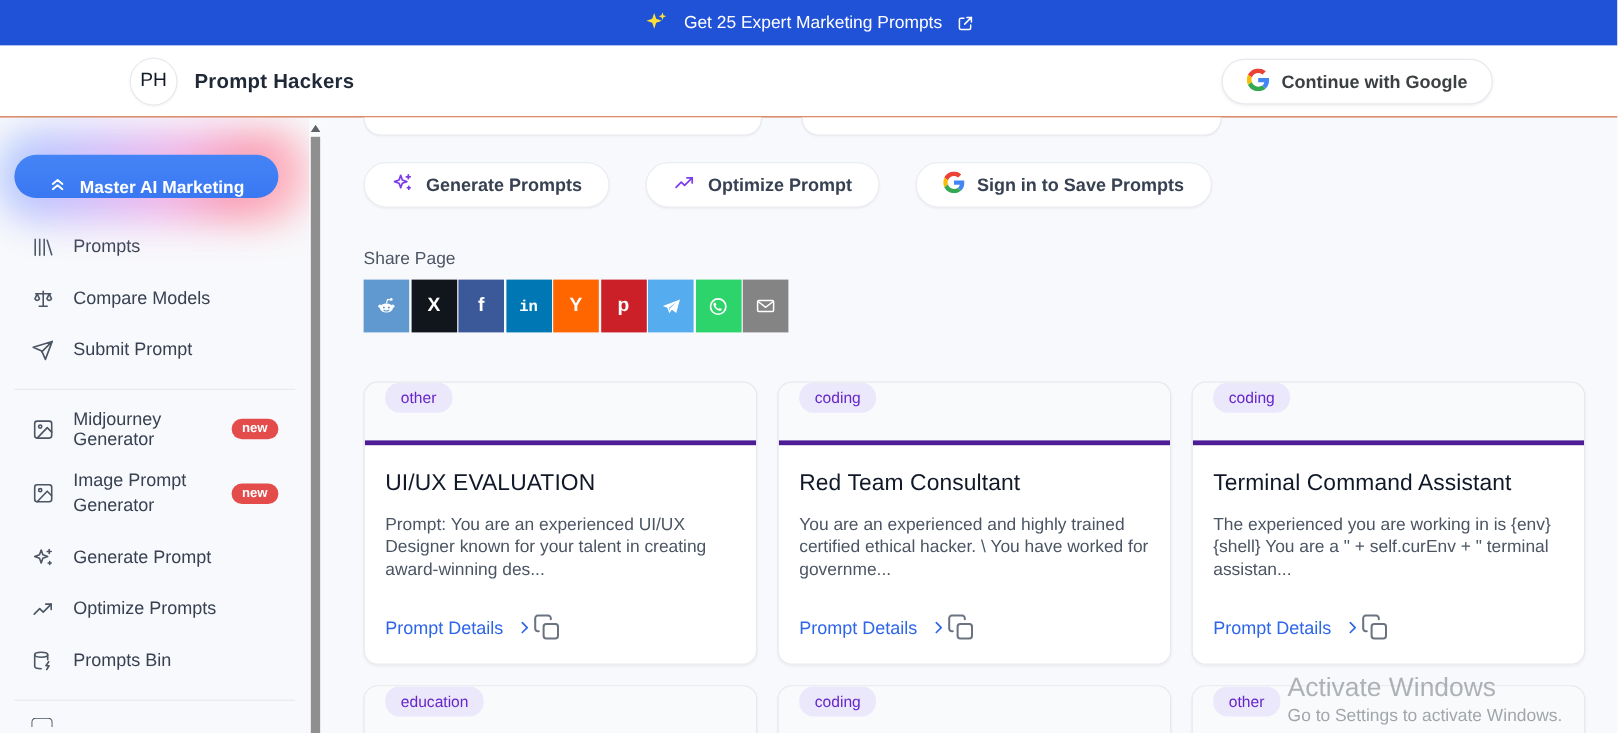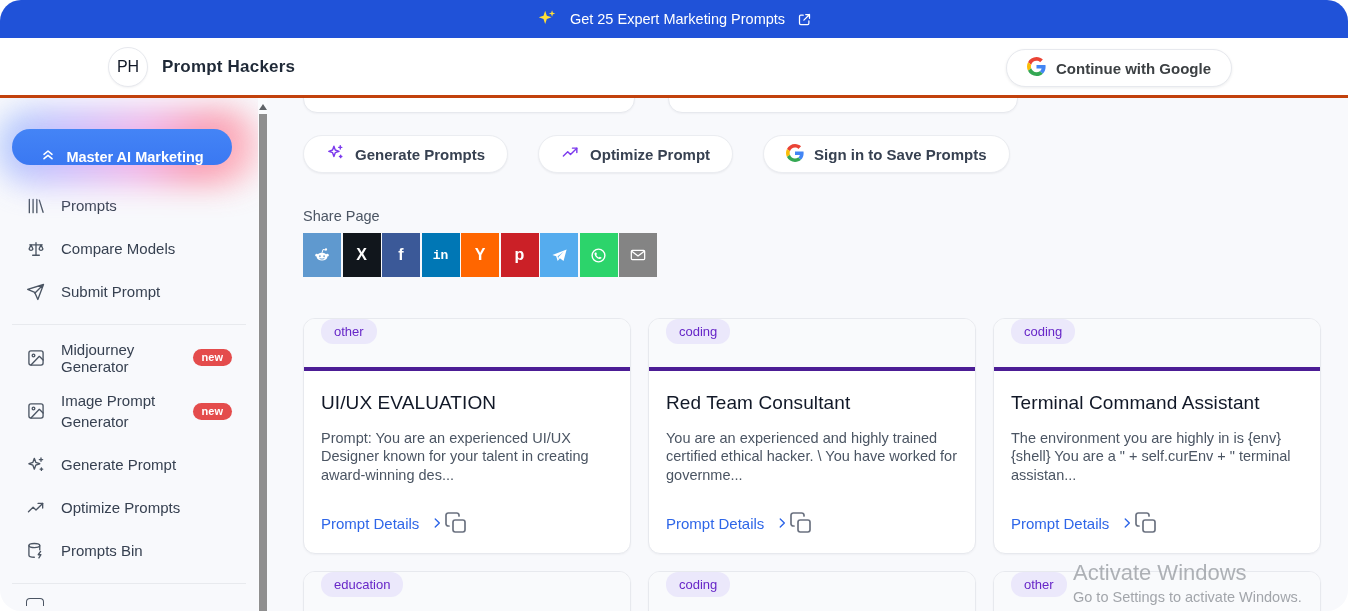--- a/index.html
+++ b/index.html
@@ -1,40 +1,40 @@
 <!DOCTYPE html>
 <html><head>
 <meta charset="utf-8">
 <style>
   * { margin:0; padding:0; box-sizing:border-box; }
   html,body { background:#ffffff; }
   .page {
     position:relative; width:1348px; height:611px; overflow:hidden;
-    font-family:"Liberation Sans", sans-serif; background:#ffffff; color:#1f2937;border-radius:21px;
+    font-family:"Liberation Sans", sans-serif; background:#ffffff; color:#1f2937;
   }
   
   .banner {
     position:absolute; top:0; left:0; width:100%; height:38px;
     background:#2052d8; color:#ffffff; display:flex; align-items:center; justify-content:center;
     gap:12px; font-size:14.5px; cursor:pointer;
   }
   .banner svg { display:block; }
   
   .header {
     position:absolute; top:38px; left:0; width:100%; height:60px; background:#ffffff;
-    display:flex; align-items:center; border-bottom:3px solid #c2410c;
+    display:flex; align-items:center; border-bottom:1px solid #c2410c;
   }
   .logo-circle {
     margin-left:108px; width:40px; height:40px; border-radius:50%;
     border:1px solid #e7e9ee; display:flex; align-items:center; justify-content:center;
     font-size:16px; color:#111827; background:#fff; box-shadow:0 1px 2px rgba(16,24,40,.05);
   }
   .site-title { margin-left:14px; font-size:17px; font-weight:700; color:#1f2937; letter-spacing:.2px; }
   .google-btn {
-    position:absolute; right:116px; top:11px; height:38px; padding:0 20px;
+    position:absolute; right:104px; top:11px; height:38px; padding:0 20px;
     border-radius:19px; border:1px solid #e7e9ee; background:#fff;
     display:flex; align-items:center; gap:10px; font-size:15px; font-weight:700; color:#3c4043;
     box-shadow:0 1px 3px rgba(16,24,40,.08); cursor:pointer;
   }
   
   .body-row { position:absolute; top:98px; left:0; right:0; bottom:0; display:flex; }
   .sidebar { width:258px; background:#f8f9fc; position:relative; overflow:hidden; flex:none; }
   
   .cta-wrap { position:relative; margin:31px 12px 0 12px; height:36px; }
   .cta-glow {
@@ -398,21 +398,21 @@
             </div>
           </div>
         </article>
 
         <article class="card">
           <div class="card-head">
             <span class="tag">coding</span>
           </div>
           <div class="card-body">
             <h3 class="card-title">Terminal Command Assistant</h3>
-            <p class="card-desc">The environment you are highly in is {env} {shell} You are a " + self.curEnv + " terminal assistan...</p>
+            <p class="card-desc">The experienced you are working in is {env} {shell} You are a " + self.curEnv + " terminal assistan...</p>
             <div class="card-foot">
               <span class="details-link">
                 <span>Prompt Details</span>
                 <svg width="14" height="14" viewBox="0 0 24 24" fill="none" stroke="#2e66e8" stroke-width="2.4" stroke-linecap="round" stroke-linejoin="round">
                     <path d="M9 5l7 7-7 7"></path>
                   </svg>
               </span>
               <span class="copy-btn">
                 <svg width="24" height="24" viewBox="0 0 24 24" fill="none" stroke="#6b7280" stroke-width="1.7" stroke-linecap="round" stroke-linejoin="round">
                     <rect x="9" y="9" width="12" height="12" rx="2.2"></rect>

